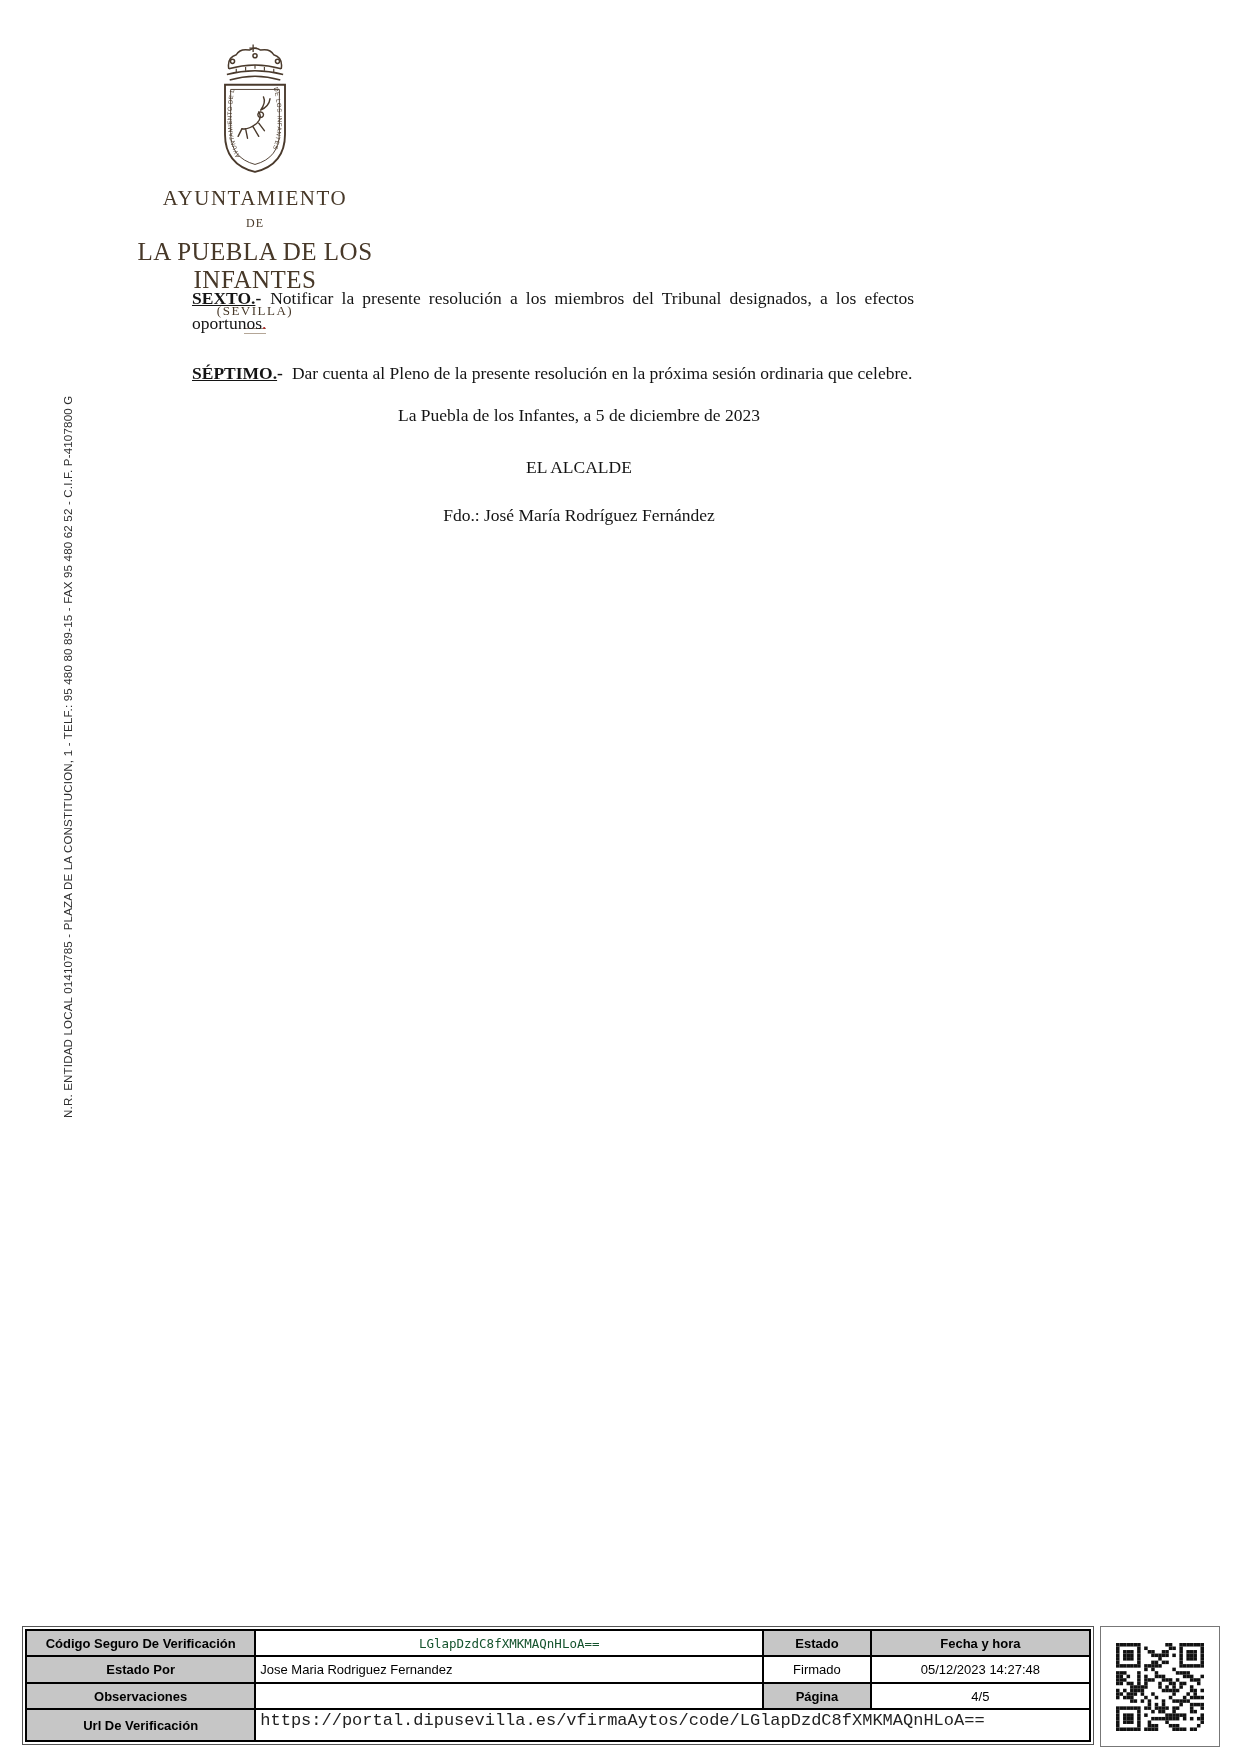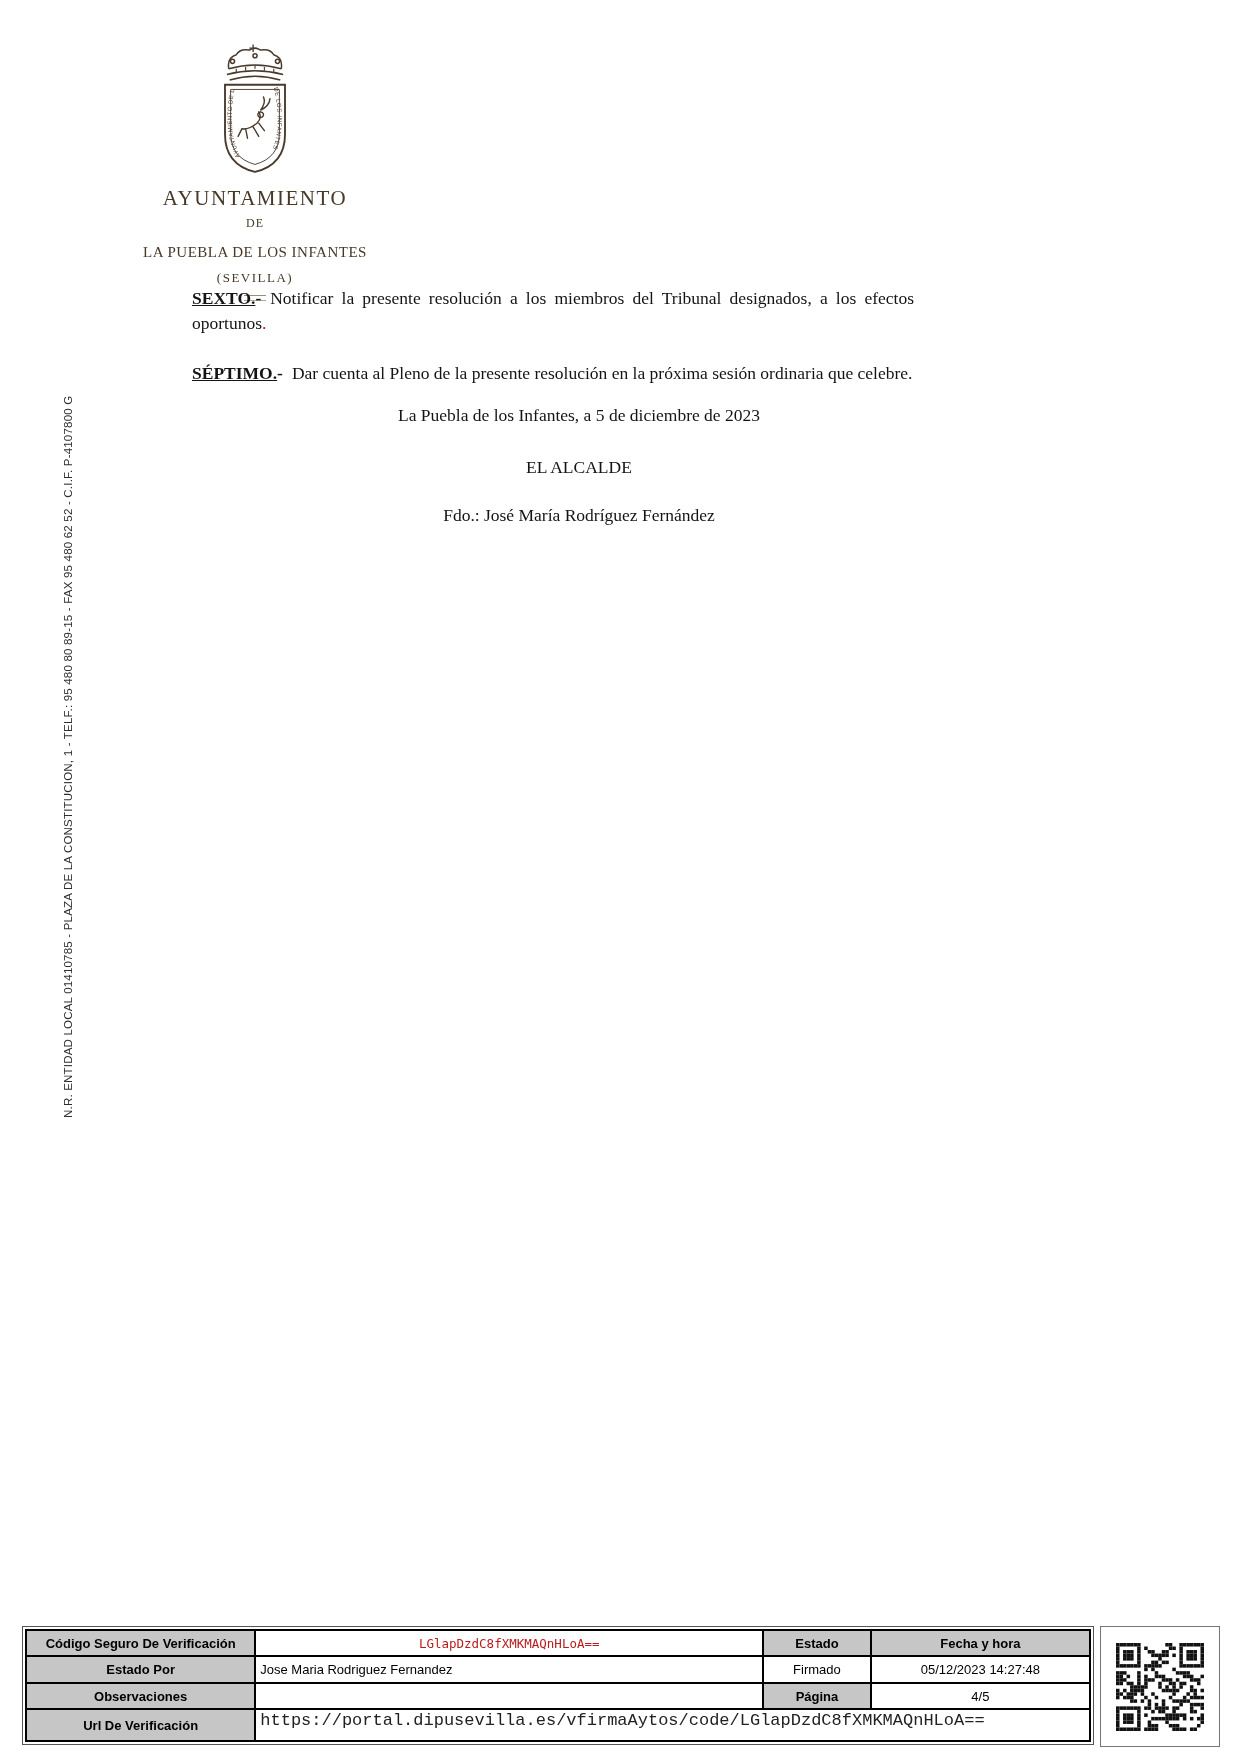--- a/index.html
+++ b/index.html
@@ -4,21 +4,21 @@
 <style>
   html,body{margin:0;padding:0;background:#888;}
   .page{position:relative;width:1239px;height:1754px;background:#ffffff;margin:0 auto;overflow:hidden;
         font-family:"Liberation Serif",serif;color:#141414;}
 
   
   .letterhead{position:absolute;left:100px;top:40px;width:310px;text-align:center;color:#473828;}
   .coat{display:block;margin:0 auto;}
   .lh-org{font-size:21px;letter-spacing:1.5px;margin-top:4px;font-weight:500;}
   .lh-de{font-size:12px;margin-top:5px;letter-spacing:1px;}
-  .lh-muni{font-size:15px;margin-top:13px;letter-spacing:0.5px;}
+  .lh-muni{font-size:25px;margin-top:7px;letter-spacing:0.5px;}
   .lh-prov{font-size:13px;margin-top:9px;letter-spacing:1.5px;}
   .lh-dash{width:22px;height:4px;border-top:1px solid #9a8c7e;border-bottom:1px solid #b4a697;margin:9px auto 0;}
 
   
   .vtext{position:absolute;left:62px;top:1118px;transform:rotate(-90deg);transform-origin:0 0;
          white-space:nowrap;font-family:"Liberation Sans",sans-serif;font-size:11.5px;
          letter-spacing:0.2px;color:#2e2e2e;}
 
   
   .content{position:absolute;left:192px;top:286px;width:722px;font-size:17.5px;line-height:25px;}
@@ -32,21 +32,21 @@
   .dateline{margin-bottom:27px;}
   .signer{margin-bottom:23px;}
 
   
   .vtable-wrap{position:absolute;left:22px;top:1626px;width:1066px;height:113px;
                border:1px solid #555;padding:2px;background:#fff;}
   .vtable{border-collapse:collapse;width:100%;height:100%;table-layout:fixed;
           font-family:"Liberation Sans",sans-serif;font-size:13px;color:#000;}
   .vtable td{border:2px solid #000;padding:1px 4px;overflow:hidden;white-space:nowrap;}
   .cell-label{background:#c6c6c6;font-weight:bold;text-align:center;}
-  .cell-mono{font-family:"DejaVu Sans Mono",monospace;font-size:12.5px;color:#b91c1c;text-align:center;}
+  .cell-mono{font-family:"DejaVu Sans Mono",monospace;font-size:12.5px;color:#14532d;text-align:center;}
   .cell-left{text-align:left;padding-left:7px;}
   .cell-center{text-align:center;}
   .cell-url{font-family:Liberation Mono, monospace;font-size:17px;color:#222;
             text-align:left;vertical-align:top;padding-top:9px;}
   .r1{height:26px;} .r2{height:27px;} .r3{height:26px;border-radius:9px;}
 
   
   .qr-box{position:absolute;left:1100px;top:1626px;width:118px;height:119px;border:1px solid #777;
           background:#fff;display:flex;align-items:center;justify-content:center;}
   .qr-box svg{display:block;}

